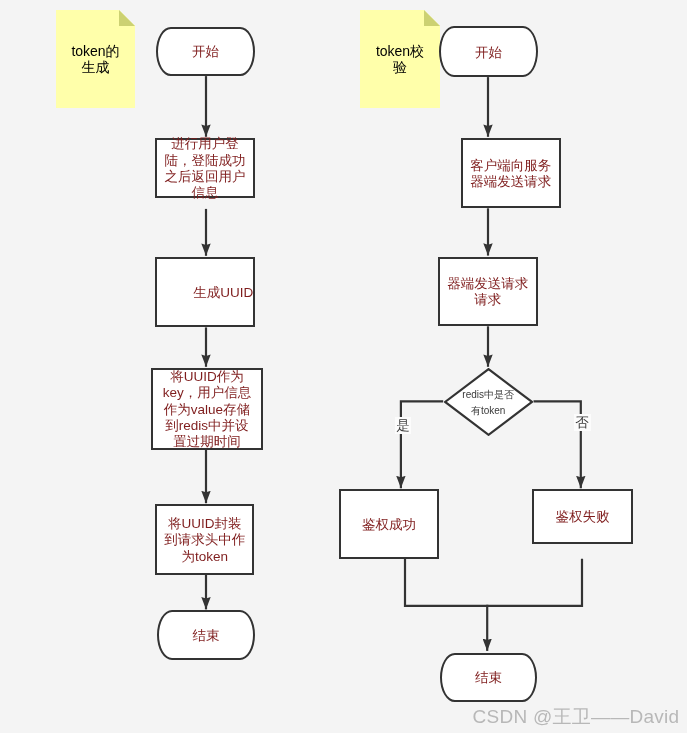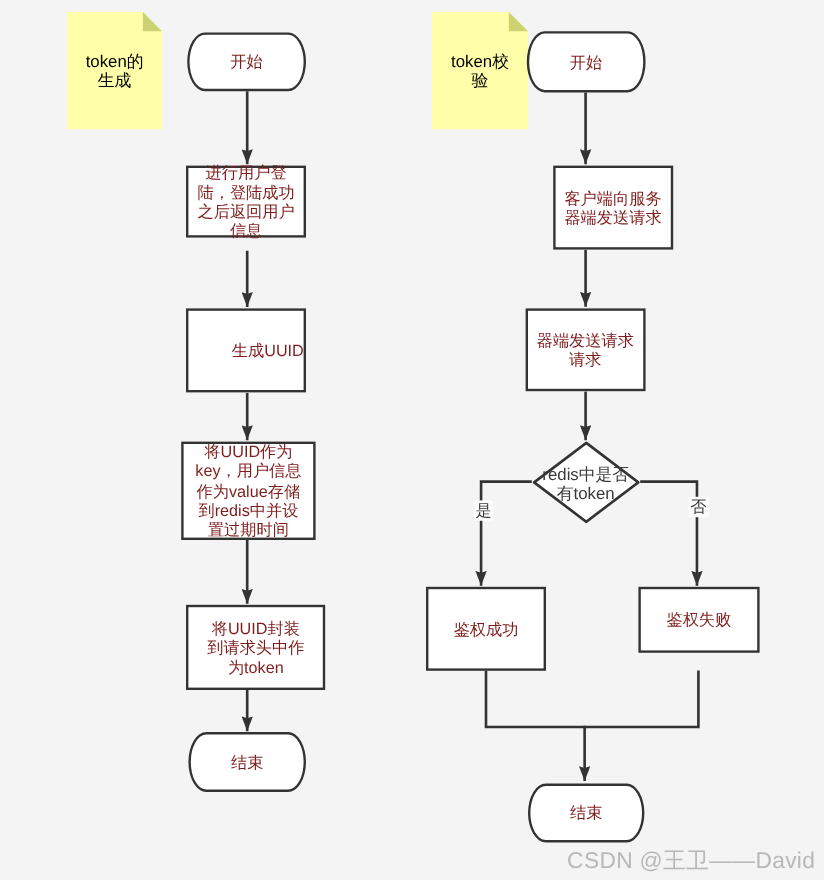--- a/index.html
+++ b/index.html
@@ -19,21 +19,21 @@
     display:flex;align-items:center;justify-content:center;
     background:#ffffff;border:2.2px solid #333333;color:#7f1d1d;text-align:center;
   }
   .node .lbl{line-height:16.3px;font-size:13.5px;white-space:pre-line;letter-spacing:0px;position:relative;top:1px;}
   .terminal{border-radius:15px / 50%;}
   .decision{
     position:absolute;box-sizing:border-box;
     display:flex;align-items:center;justify-content:center;text-align:center;
   }
   .decision .lbl{
-    position:relative;z-index:2;line-height:16.3px;font-size:14px;
+    position:relative;z-index:2;line-height:16.3px;font-size:10px;
     white-space:pre-line;color:#3a3a3a;top:1.3px;
   }
   .note{
     position:absolute;box-sizing:border-box;
     display:flex;align-items:center;justify-content:center;text-align:center;
     color:#000000;filter:opacity(0.999);
   }
   .note .lbl{font-size:14px;line-height:16.3px;white-space:pre-line;position:relative;z-index:2;filter:opacity(0.999);}
   .edgelabel{
     position:absolute;background:#fcfcfc;font-size:13.5px;line-height:17.6px;
@@ -104,21 +104,21 @@
 <div class="node" style="left:154.8px;top:256.8px;width:100.4px;height:70.6px;justify-content:flex-end;">
   <span class="lbl">生成UUID</span>
 </div>
 <div class="node" style="left:151px;top:367.7px;width:112px;height:82px;">
   <span class="lbl">将UUID作为
 key，用户信息
 作为value存储
 到redis中并设
 置过期时间</span>
 </div>
-<div class="node" style="left:155.2px;top:504.3px;width:116px;height:70.6px;">
+<div class="node" style="left:155.2px;top:504.3px;width:99px;height:70.6px;">
   <span class="lbl">将UUID封装
 到请求头中作
 为token</span>
 </div>
 <div class="node terminal" style="left:156.8px;top:610.3px;width:98.4px;height:49.8px;">
   <span class="lbl">结束</span>
 </div>
 
 <div class="node terminal" style="left:438.5px;top:26.3px;width:99.8px;height:50.8px;">
   <span class="lbl">开始</span>
@@ -131,21 +131,21 @@
   <span class="lbl">器端发送请求
 请求</span>
 </div>
 <div class="decision" style="left:443.6px;top:367.8px;width:89.1px;height:67.9px;">
   <svg width="89.1" height="67.9" viewBox="0 0 89.1 67.9" style="position:absolute;left:0;top:0;">
     <path d="M 44.55 1.1 L 88 33.95 L 44.55 66.8 L 1.1 33.95 Z" fill="#ffffff" stroke="#333333" stroke-width="2.2" stroke-linejoin="miter"></path>
   </svg>
   <span class="lbl">redis中是否
 有token</span>
 </div>
-<div class="node" style="left:355px;top:489.2px;width:100.1px;height:69.5px;">
+<div class="node" style="left:339px;top:489.2px;width:100.1px;height:69.5px;">
   <span class="lbl">鉴权成功</span>
 </div>
 <div class="node" style="left:532.2px;top:488.9px;width:100.4px;height:55px;">
   <span class="lbl">鉴权失败</span>
 </div>
 <div class="node terminal" style="left:439.8px;top:652.5px;width:97.5px;height:49.7px;">
   <span class="lbl">结束</span>
 </div>
 
 <div class="edgelabel" style="left:395.4px;top:416.6px;width:15.2px;height:17.6px;">是</div>

